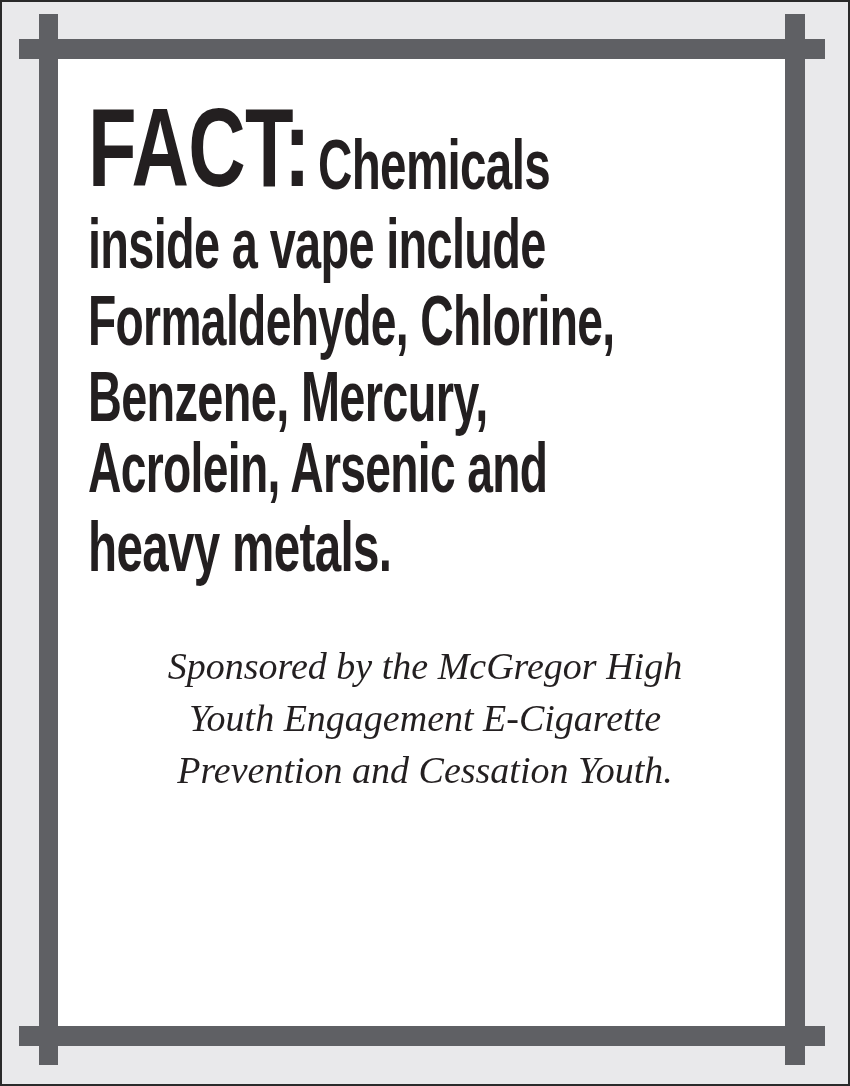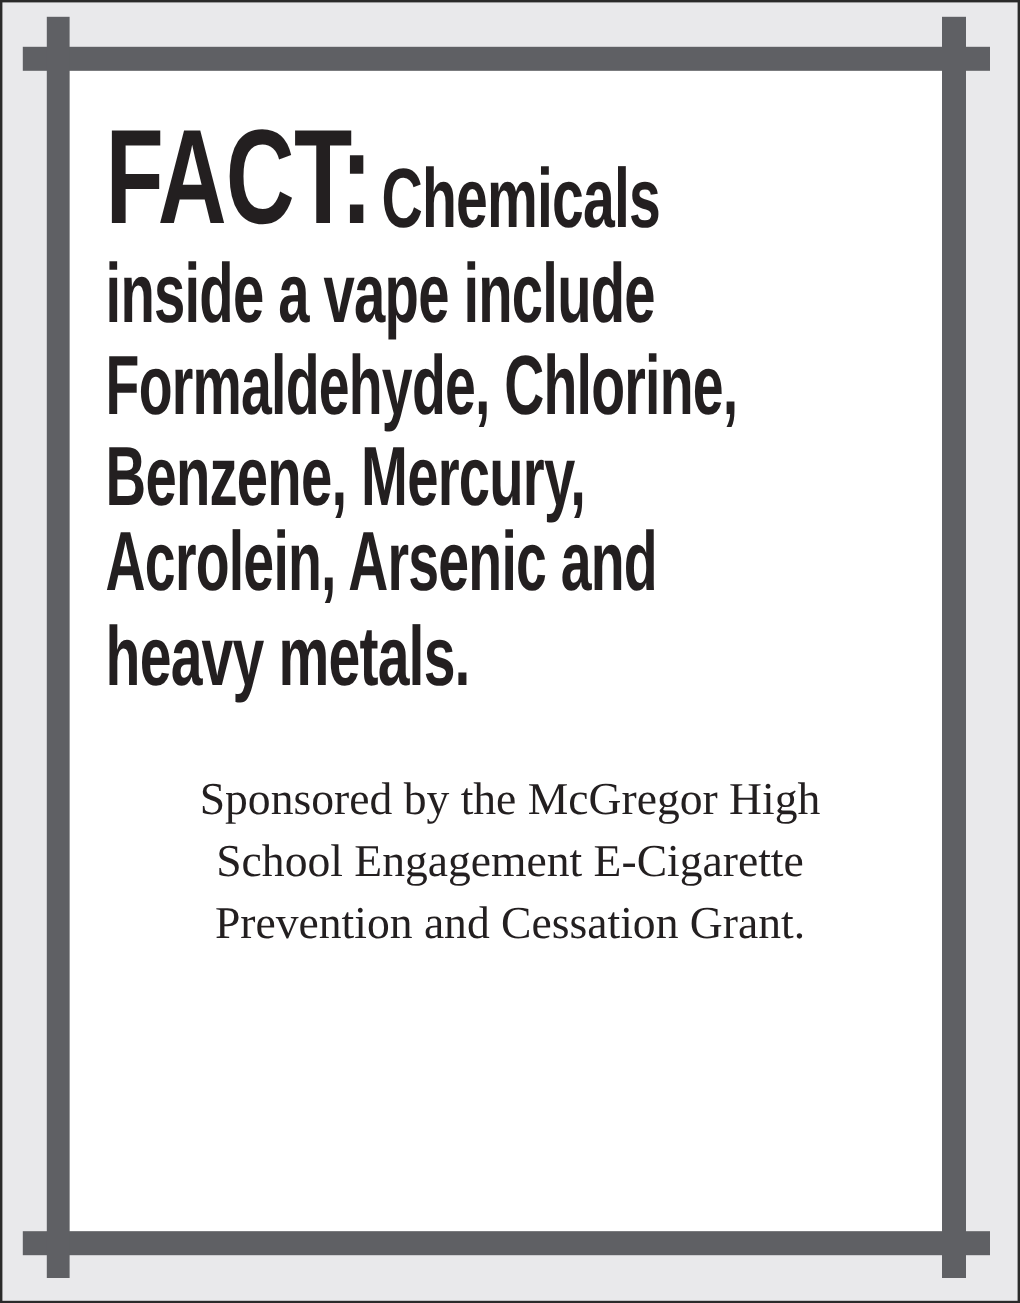--- a/index.html
+++ b/index.html
@@ -69,20 +69,21 @@
     top: 640px;
     text-align: center;
     color: #231f20;
     font-family: "Liberation Serif", serif;
     font-size: 38px;
     line-height: 52px;
   }
   .sponsor-line {
     display: block;
     white-space: nowrap;
+    font-style: italic;
   }
 </style>
 </head>
 <body>
 
 <div class="page"></div>
 <div class="panel"></div>
 
 <div class="bar bar-top"></div>
 <div class="bar bar-bottom"></div>
@@ -94,15 +95,15 @@
   <div class="hl-line hl-rest" style="left:318px; top:130px; transform: scaleX(0.68);">Chemicals</div>
   <div class="hl-line hl-rest" style="top:209px; transform: scaleX(0.67);">inside a vape include</div>
   <div class="hl-line hl-rest" style="top:286px; transform: scaleX(0.66);">Formaldehyde, Chlorine,</div>
   <div class="hl-line hl-rest" style="top:362px; transform: scaleX(0.67);">Benzene, Mercury,</div>
   <div class="hl-line hl-rest" style="top:433px; transform: scaleX(0.66);">Acrolein, Arsenic and</div>
   <div class="hl-line hl-rest" style="top:512px; transform: scaleX(0.68);">heavy metals.</div>
 </div>
 
 <div class="sponsor">
   <span class="sponsor-line">Sponsored by the McGregor High</span>
-  <span class="sponsor-line">School Engagement E-Cigarette</span>
-  <span class="sponsor-line">Prevention and Cessation Grant.</span>
+  <span class="sponsor-line">Youth Engagement E-Cigarette</span>
+  <span class="sponsor-line">Prevention and Cessation Youth.</span>
 </div>
 
 </body></html>

